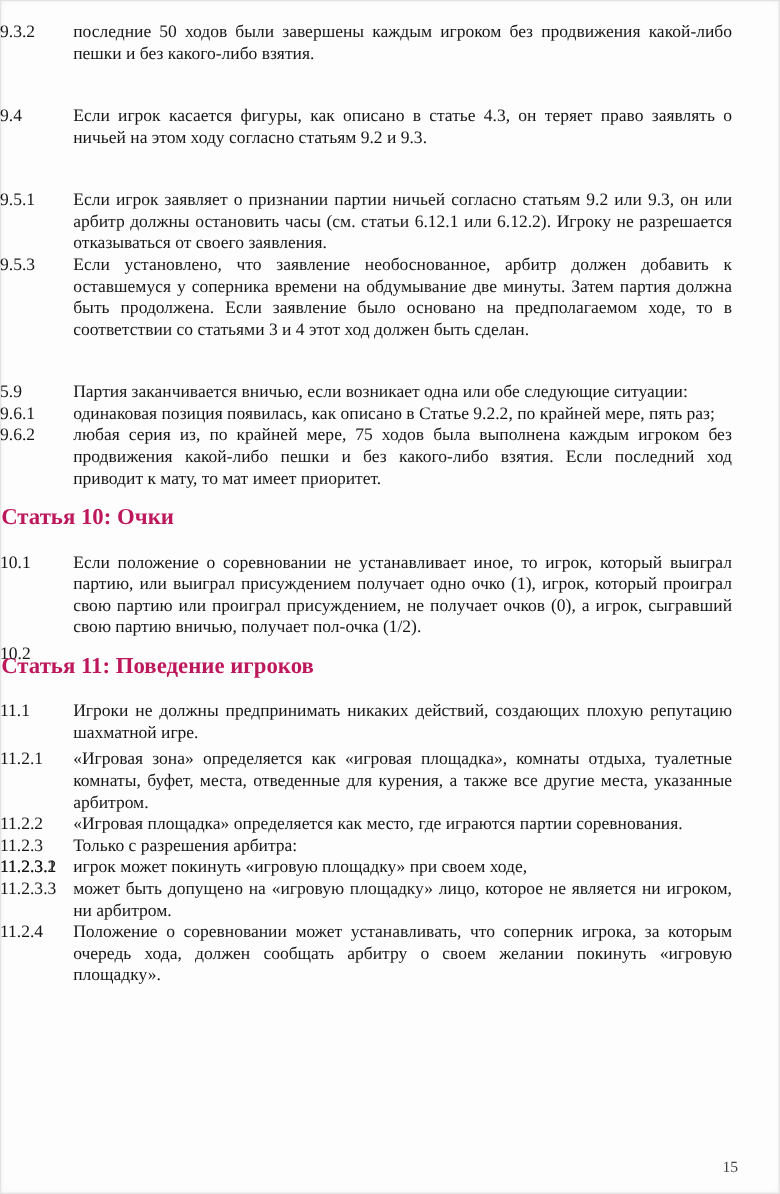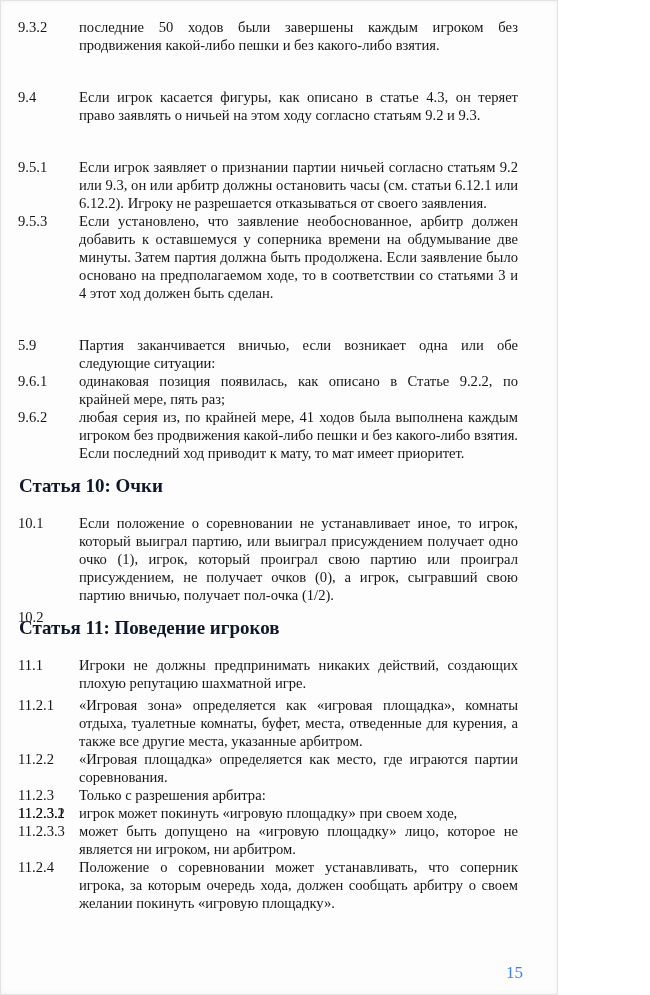--- a/index.html
+++ b/index.html
@@ -2,26 +2,26 @@
 <html lang="ru"><head>
 <meta charset="utf-8">
 <style>
   html, body {
     margin: 0;
     padding: 0;
     background: #ffffff;
   }
   .page {
     position: relative;
-    width: 558px;
+    width: 650px;
     height: 995px;
     box-sizing: border-box;
     background: #fdfdfd;
     box-shadow: inset 0 0 0 1px #e3e3e3, inset 0 0 6px rgba(0,0,0,0.06);
-    padding: 18px 40px 0 18px;
+    padding: 18px 40px 0 0;
     overflow: hidden;
     font-family: "Liberation Serif", "DejaVu Serif", serif;
     font-size: 14.6px;
     line-height: 18px;
     color: #161616;
   }
   .item {
     position: relative;
     padding-left: 61px;
   }
@@ -35,29 +35,29 @@
     display: block;
     text-align: justify;
   }
   .mt { margin-top: 34px; }      
   .mt17 { margin-top: 4px; }    
   h2.article {
     font-family: "Liberation Serif", "DejaVu Serif", serif;
     font-size: 19px;
     line-height: 24px;
     font-weight: 700;
-    color: #0f172a;
+    color: #be185d;
     margin: 12px 0 16px 1px;
   }
   .page-number {
     position: absolute;
     right: 35px;
     bottom: 13px;
-    font-size: 17px;
-    color: #3b82f6;
+    font-size: 13px;
+    color: #404040;
   }
 </style>
 </head>
 <body>
 
 <div class="page">
 
   <div class="item">
     <span class="num">9.3.2</span>
     <span class="txt">последние 50 ходов были завершены каждым игроком без продвижения какой-либо пешки и без какого-либо взятия.</span>
@@ -84,21 +84,21 @@
     <span class="txt">Партия заканчивается вничью, если возникает одна или обе следующие ситуации:</span>
   </div>
 
   <div class="item">
     <span class="num">9.6.1</span>
     <span class="txt">одинаковая позиция появилась, как описано в Статье 9.2.2, по крайней мере, пять раз;</span>
   </div>
 
   <div class="item">
     <span class="num">9.6.2</span>
-    <span class="txt">любая серия из, по крайней мере, 41 ходов была выполнена каждым игроком без продвижения какой-либо пешки и без какого-либо взятия. Если последний ход приводит к мату, то мат имеет приоритет.</span>
+    <span class="txt">любая серия из, по крайней мере, 75 ходов была выполнена каждым игроком без продвижения какой-либо пешки и без какого-либо взятия. Если последний ход приводит к мату, то мат имеет приоритет.</span>
   </div>
 
   <h2 class="article">Статья 10: Очки</h2>
 
   <div class="item">
     <span class="num">10.1</span>
     <span class="txt">Если положение о соревновании не устанавливает иное, то игрок, который выиграл партию, или выиграл присуждением получает одно очко (1), игрок, который проиграл свою партию или проиграл присуждением, не получает очков (0), а игрок, сыгравший свою партию вничью, получает пол-очка (1/2).</span>
   </div>
 
   <div class="item mt17">

